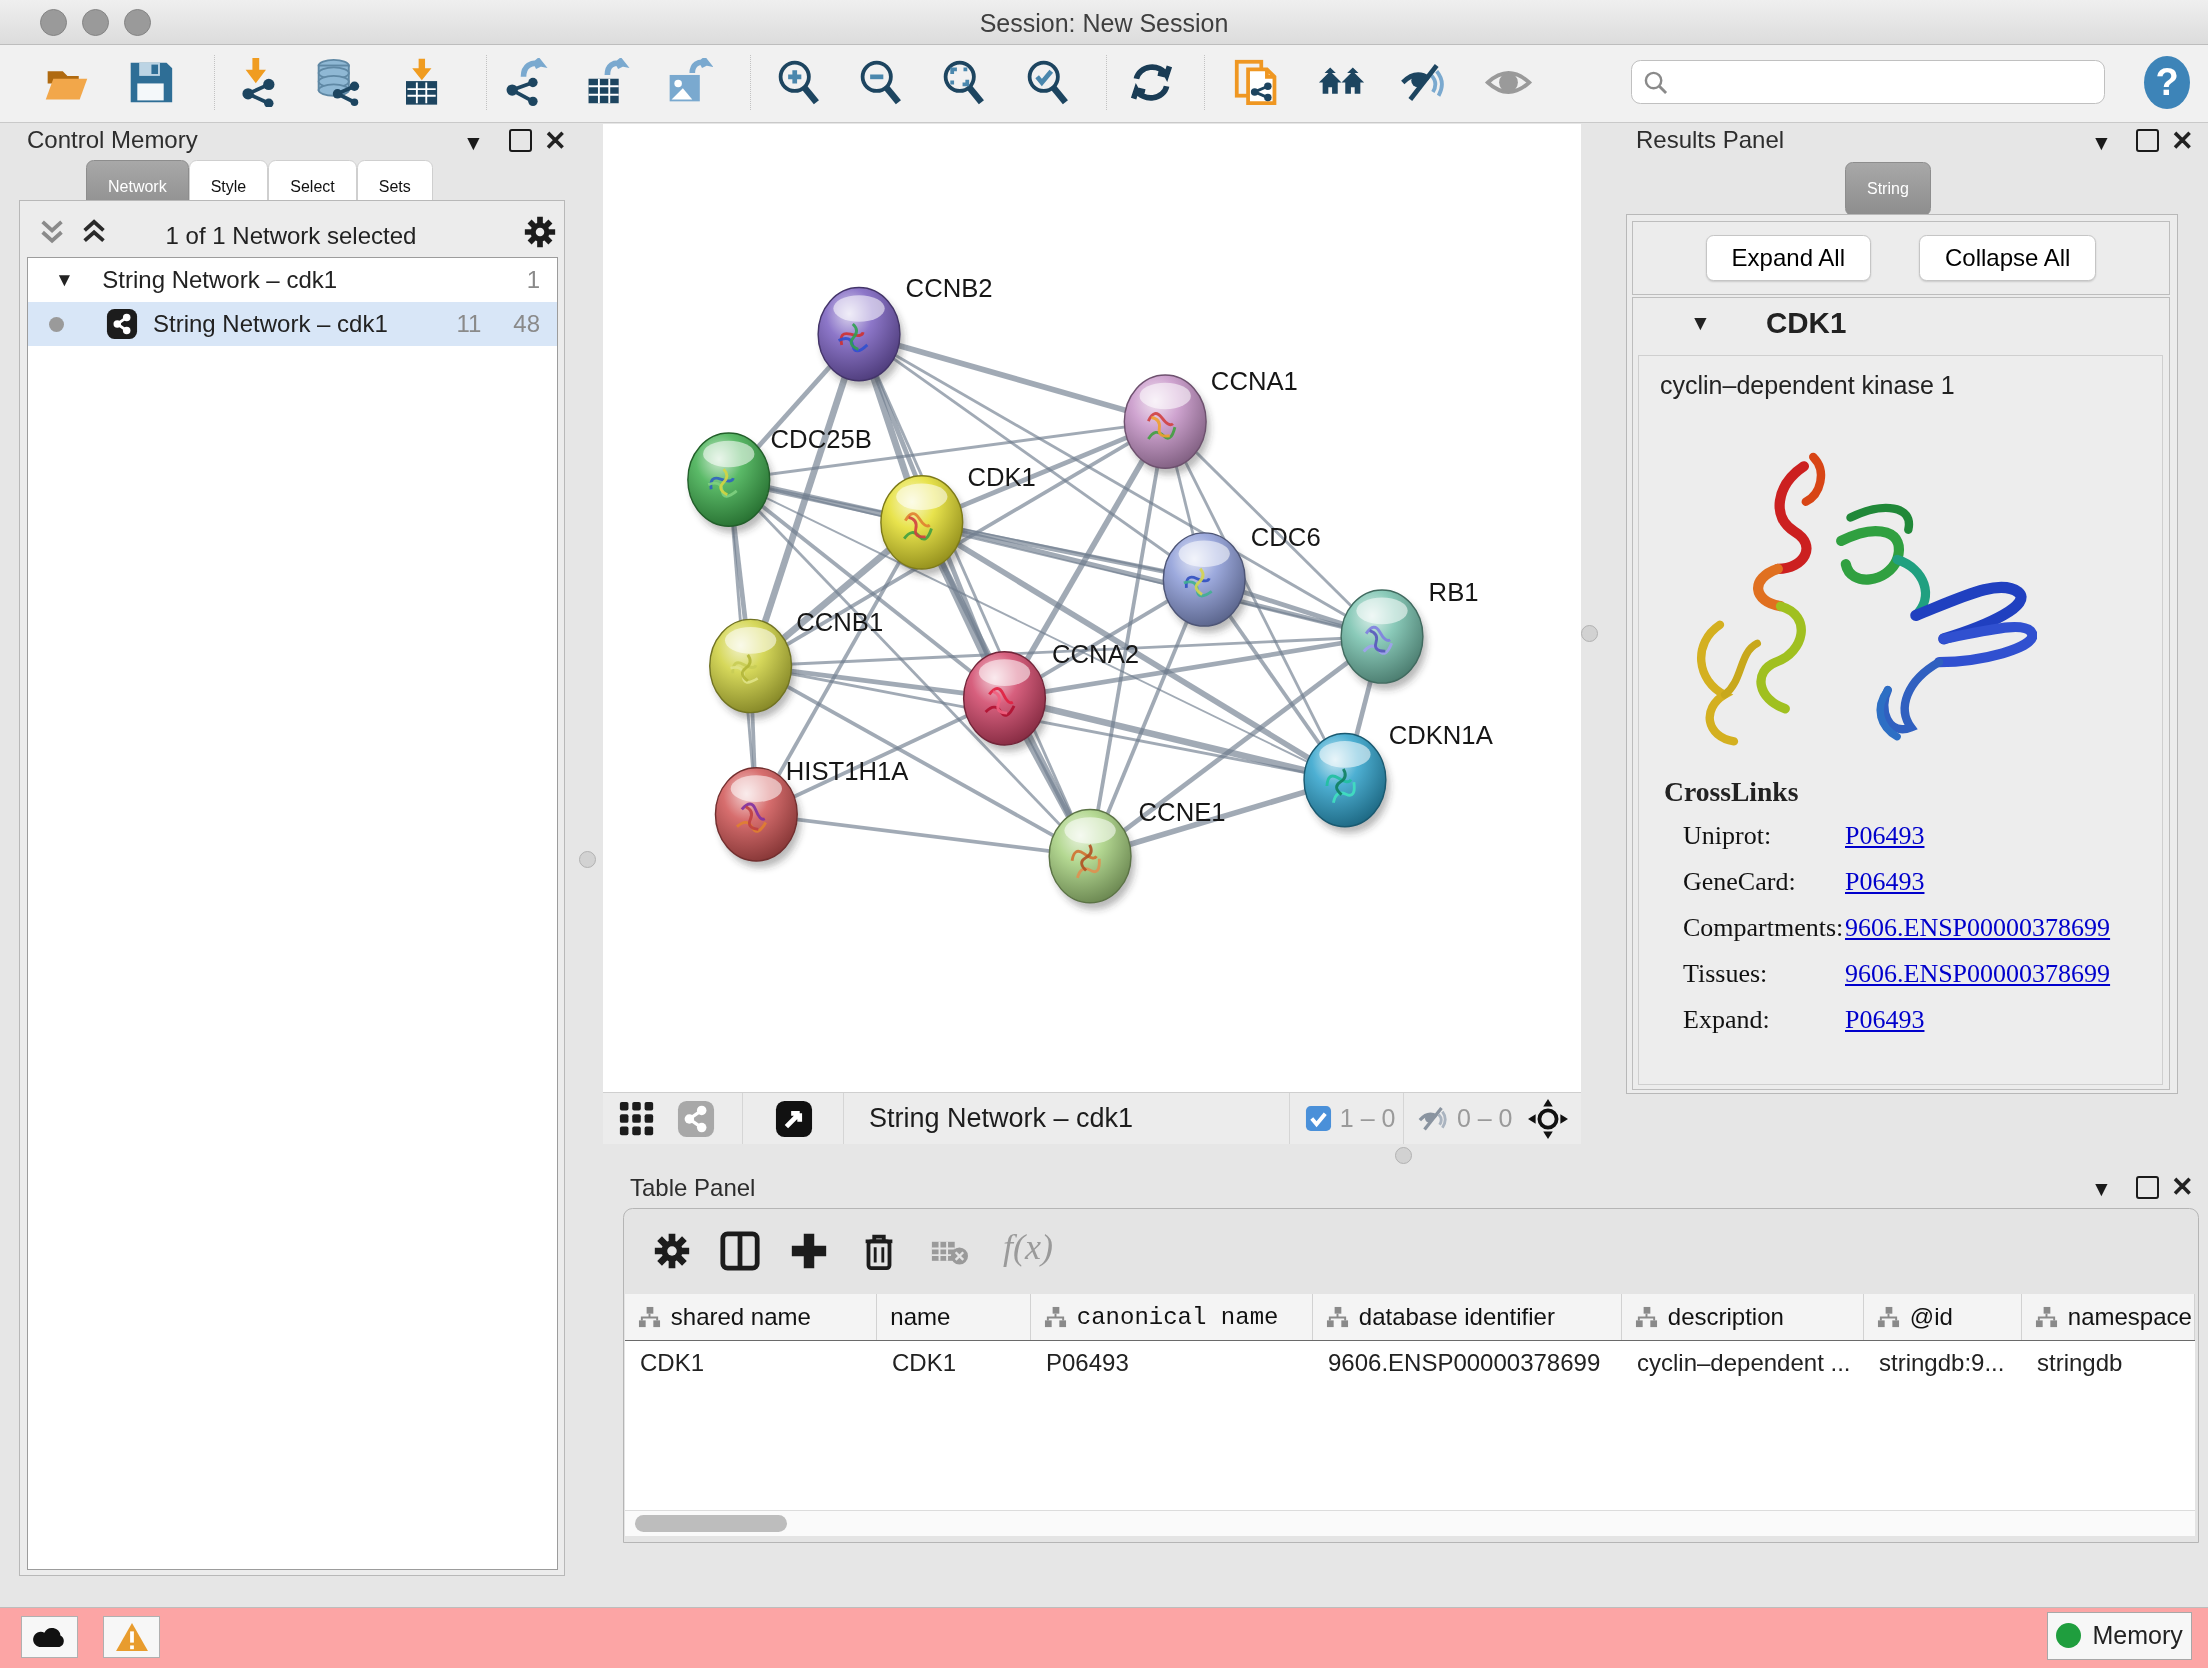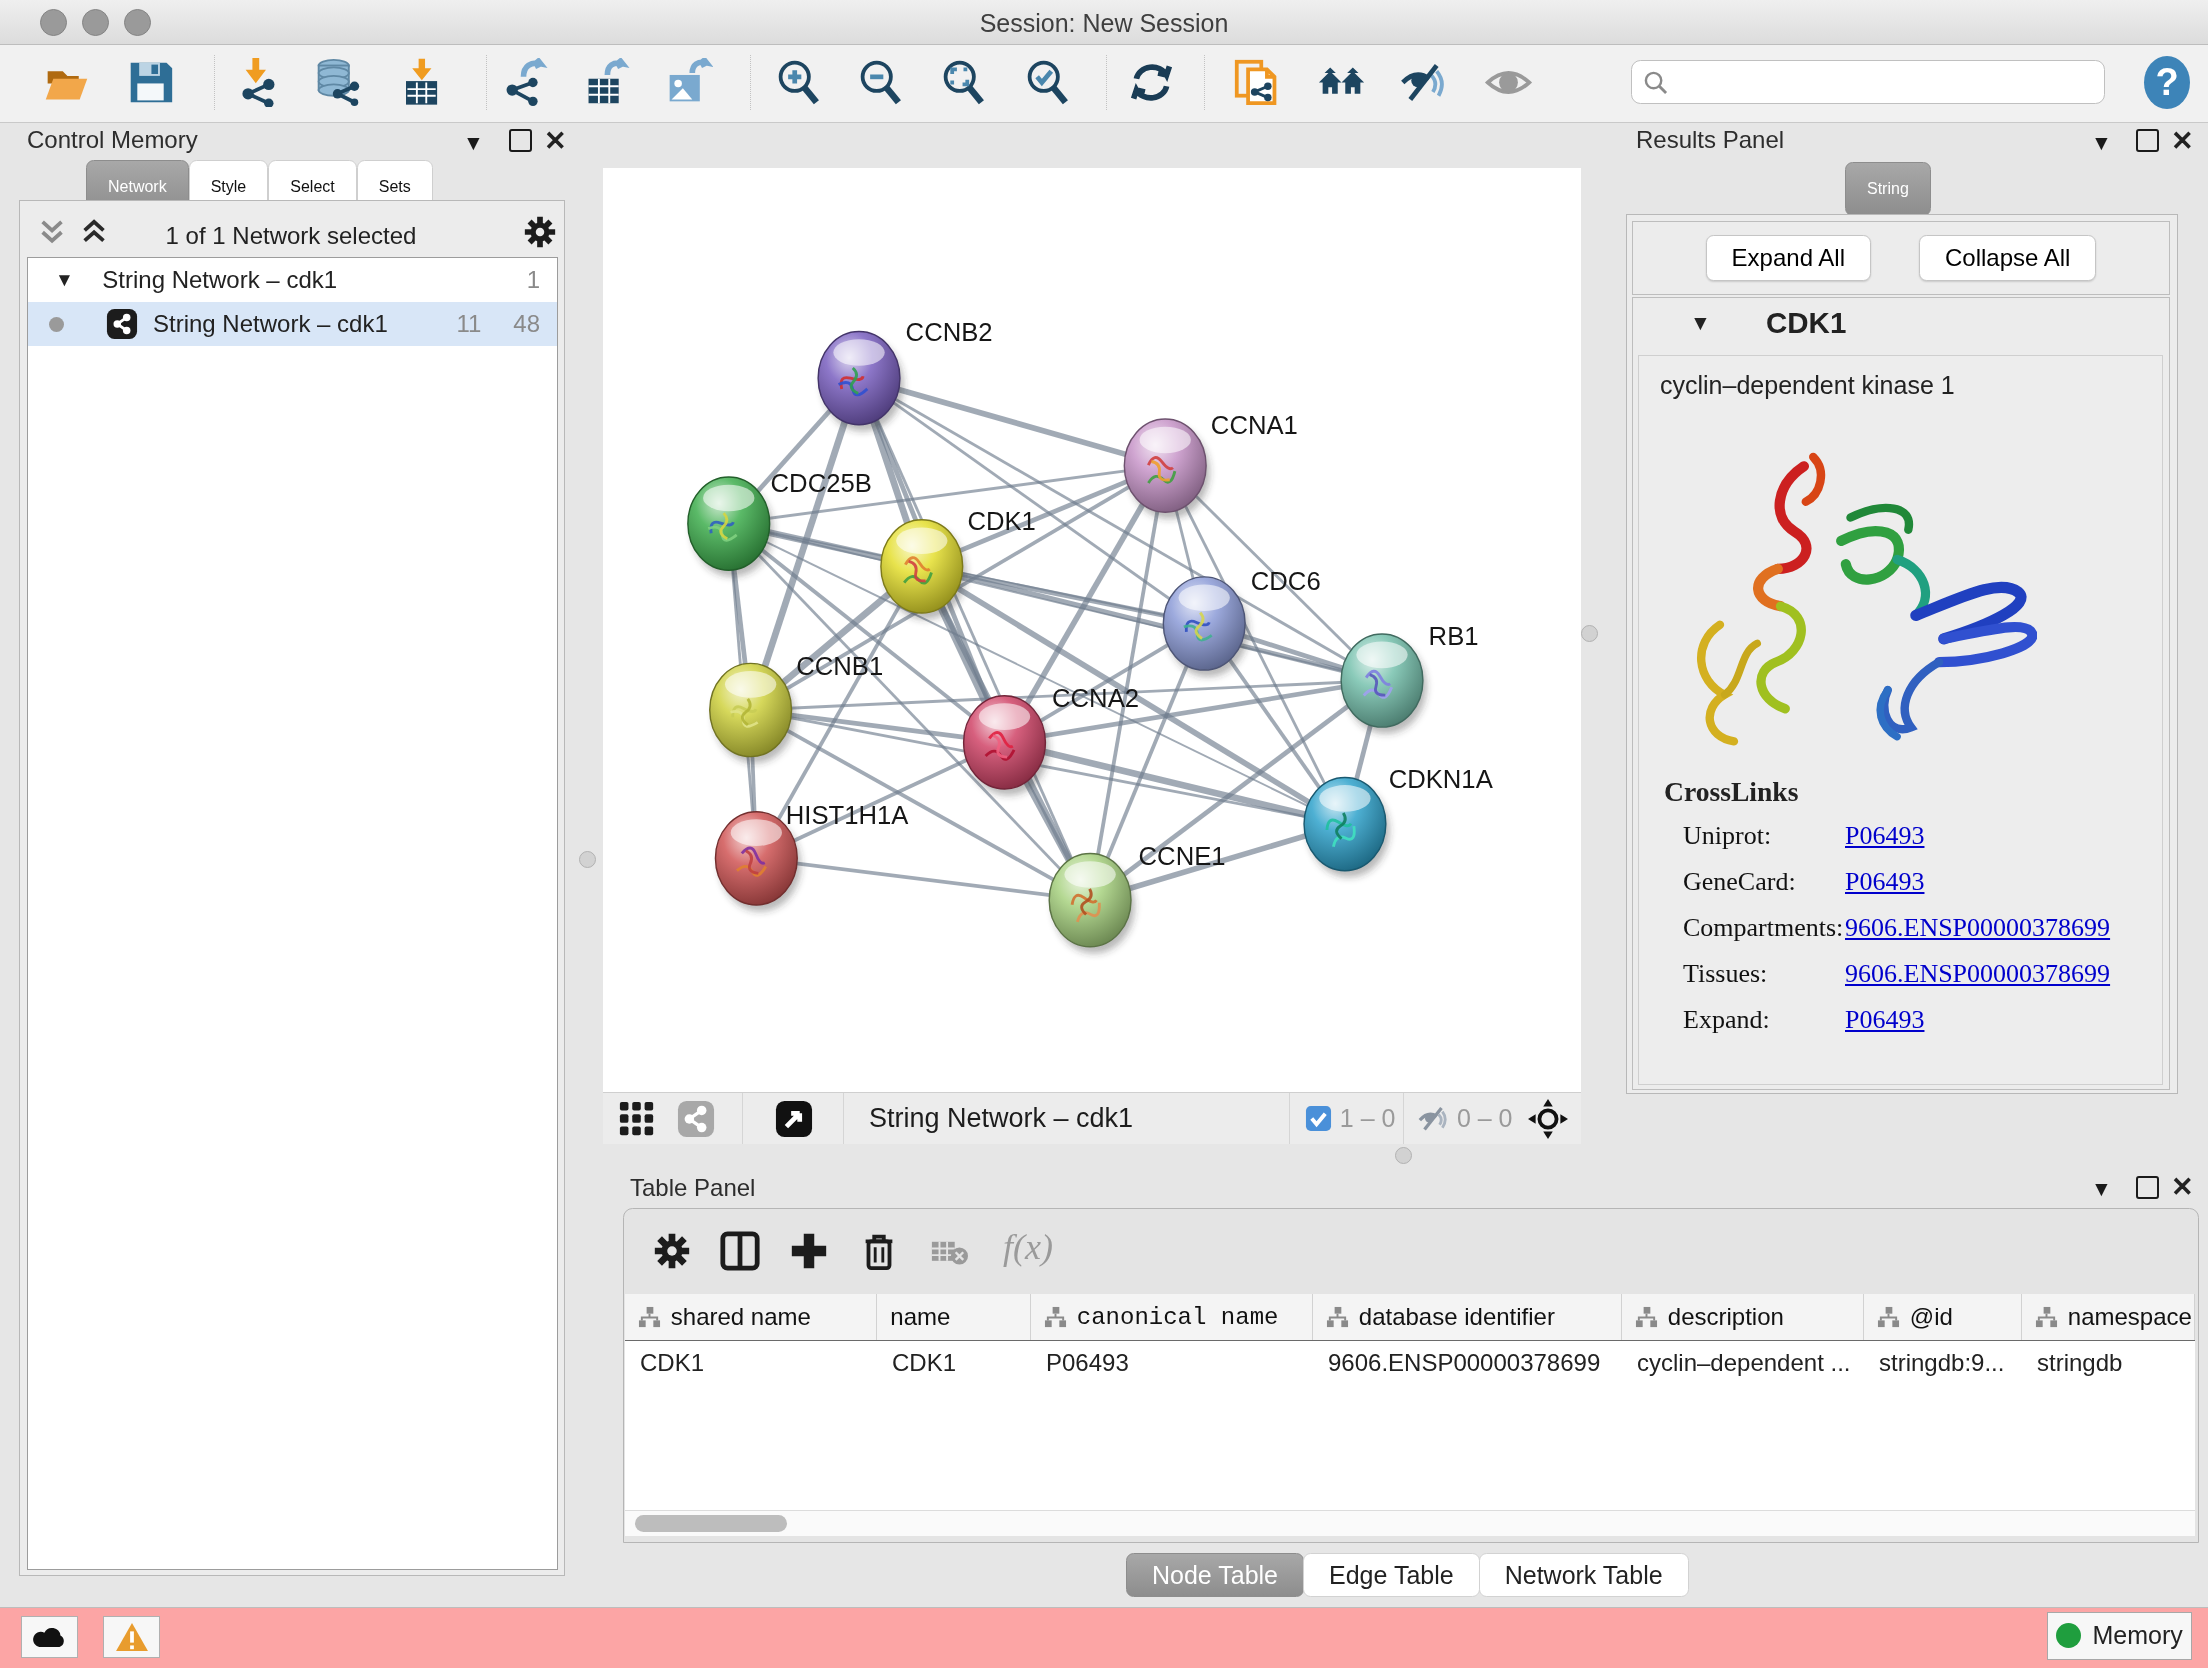--- a/index.html
+++ b/index.html
@@ -31,21 +31,21 @@
   .tab.active{background:linear-gradient(#a8a8a8,#8d8d8d);color:#fff;border-color:#8d8d8d;}
 
   
   #cp-box{left:19px;top:200px;width:544px;height:1374px;background:#ececec;border:1px solid #b8b8b8;}
   #cp-tree{left:27px;top:257px;width:529px;height:1311px;background:#fff;border:1px solid #9c9c9c;}
   .tree-row{height:44px;display:flex;align-items:center;font-size:24px;}
   .tree-row.selected{background:#d8e6f7;}
   .count{color:#8a8a8a;}
 
   
-  #net-canvas{left:603px;top:124px;width:978px;height:968px;background:#fff;margin-top:44px;}
+  #net-canvas{left:603px;top:124px;width:978px;height:968px;background:#fff;}
   #net-bar{left:603px;top:1092px;width:978px;height:51px;background:#ececec;
     border-top:1px solid #cfcfcf;display:flex;align-items:center;}
   .nb-sep{height:51px;border-left:1px solid #d5d5d5;}
   .badge-num{font-size:25px;color:#9a9a9a;margin:0 7.6px;}
 
   
   #rp-box{left:1626px;top:214px;width:550px;height:878px;background:#ececec;border:1px solid #b8b8b8;}
   #rp-top{left:1632px;top:221px;width:536px;height:72px;background:#ececec;border:1px solid #bdbdbd;
           display:flex;align-items:center;justify-content:center;gap:48px;}
   .rp-btn{background:#fff;border:1px solid #c5c5c5;border-radius:7.6px;font-size:24px;padding:7.6px 25px;
@@ -726,25 +726,20 @@
         <div class="td" style="width: 309px;">9606.ENSP00000378699</div>
         <div class="td" style="width: 242px;">cyclin–dependent ...</div>
         <div class="td" style="width: 158px;">stringdb:9...</div>
         <div class="td" style="width: 173px;">stringdb</div>
       </div>
   </div>
   <div id="hscroll" class="abs">
     <div id="hthumb" class="abs"></div>
   </div>
 
-  <div class="abs" style="left:1126px;top:1553px;display:flex" id="bottom-tabs">
-      <span class="bt-tab active">Node Table</span>
-      <span class="bt-tab">Edge Table</span>
-      <span class="bt-tab">Network Table</span>
-    </div>
 
   <div id="statusbar" class="abs">
     <div class="sb-btn abs" style="left:21px">
       <svg width="36" height="25" viewBox="0 0 38 26">
         <path d="M10 24 a8 8 0 1 1 3 -15 a9 9 0 0 1 17 3 a6.5 6.5 0 0 1 -1 12z" fill="#111"></path>
       </svg>
     </div>
     <div class="sb-btn abs" style="left:103px">
       <svg width="34" height="30" viewBox="0 0 36 32">
         <path d="M18 1 L35 31 H1z" fill="#e89c2e"></path>

